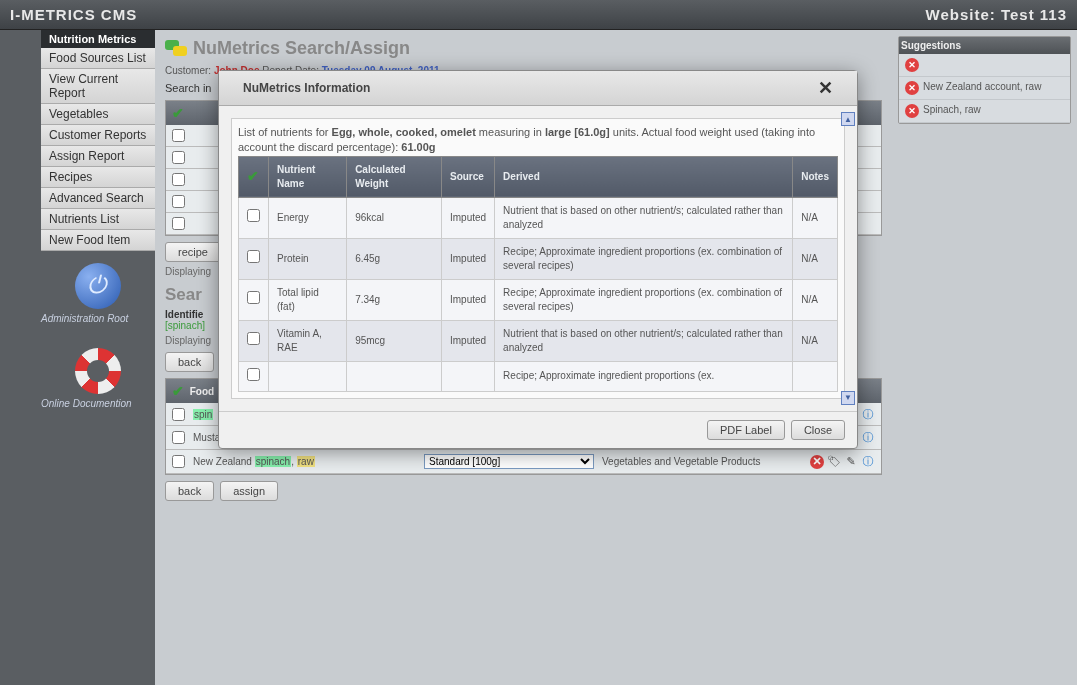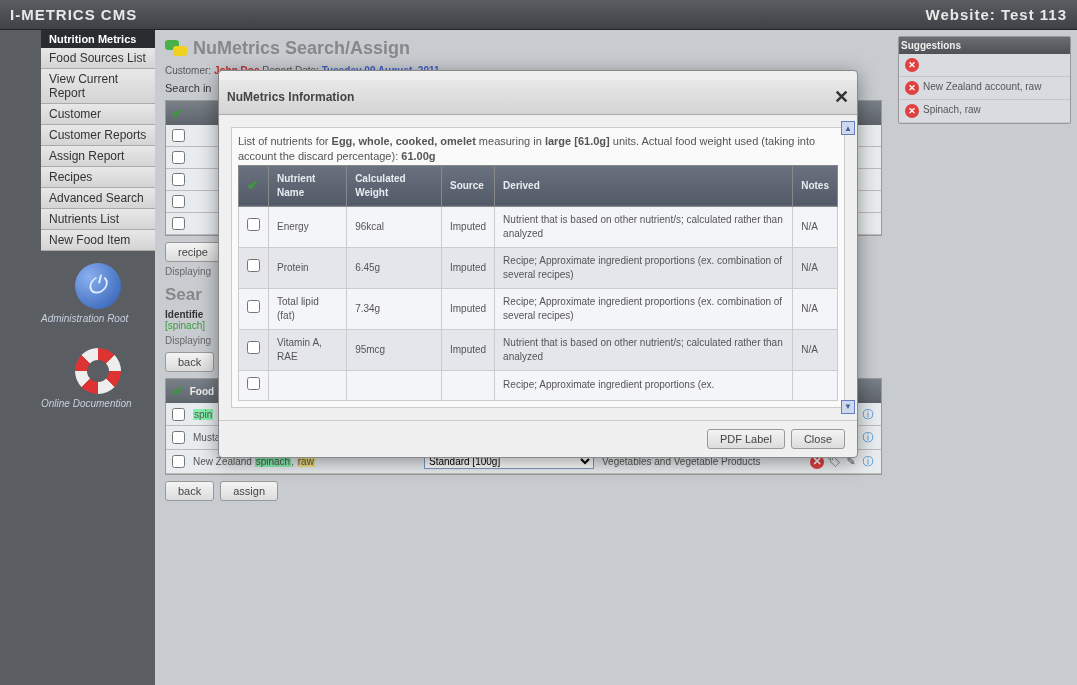--- a/index.html
+++ b/index.html
@@ -39,21 +39,21 @@
 .btn { background: linear-gradient(#f4f4f4,#dcdcdc); border:1px solid #999; border-radius:3px; padding:3px 12px; font-size:11px; color:#444; cursor:pointer; }
 .btn-row { display:flex; gap:6px; margin-top:6px; }
 .x-icon { width:14px; height:14px; border-radius:50%; background:#e04040; color:#fff; display:inline-flex; align-items:center; justify-content:center; font-size:9px; font-weight:bold; flex-shrink:0; }
 .action-icons { display:flex; gap:3px; }
 .action-icons span { width:14px; height:14px; display:inline-flex; align-items:center; justify-content:center; font-size:11px; }
 .section-title { color:#888; font-size:17px; font-weight:bold; margin:8px 0 4px; }
 .ident-line { font-size:10px; margin-bottom:4px; }
 .ident-line .kw { color:#3a9a3a; }
 
 .modal-overlay { position:absolute; top:70px; left:218px; width:640px; background:#f0f0f0; border:1px solid #888; border-radius:4px; box-shadow:0 4px 20px rgba(0,0,0,0.4); }
-.modal-title { background: linear-gradient(#e8e8e8,#d4d4d4); padding:6px 8px; font-size:12px; font-weight:bold; color:#444; border-bottom:1px solid #aaa; display:flex; justify-content:space-between; align-items:center;margin-top:9px; }
+.modal-title { background: linear-gradient(#e8e8e8,#d4d4d4); padding:6px 24px; font-size:12px; font-weight:bold; color:#444; border-bottom:1px solid #aaa; display:flex; justify-content:space-between; align-items:center; }
 .modal-close { font-size:18px; font-weight:bold; color:#333; cursor:pointer; }
 .modal-body { padding:12px; max-height:420px; overflow-y:auto; position:relative; }
 .info-box { background:#fafafa; border:1px solid #ccc; padding:6px; font-size:11px; color:#555; line-height:1.4; }
 .nutrient-table { width:100%; border-collapse:collapse; margin-top:0; font-size:10px; }
 .nutrient-table th { background: linear-gradient(#6a7280,#525a68); color:#e8ecf0; font-weight:bold; padding:6px 8px; text-align:left; border:1px solid #888; }
 .nutrient-table td { padding:6px 8px; border:1px solid #ccc; color:#555; }
 .nutrient-table tr:nth-child(even) td { background:#e4e6ec; }
 .nutrient-table tr:nth-child(odd) td { background:#f4f5f8; }
 .nutrient-table input[type=checkbox] { margin:0; }
 .modal-footer { padding:8px 12px; text-align:right; border-top:1px solid #ccc; display:flex; gap:6px; justify-content:flex-end; }
@@ -66,21 +66,21 @@
   <span>I-METRICS CMS</span>
   <span>Website: Test 113</span>
 </div>
 
 <div class="layout">
   <div class="sidebar-left">
     <div class="nav-title">Nutrition Metrics</div>
     <div id="nav-light">
         <div class="nav-item">Food Sources List</div>
         <div class="nav-item">View Current Report</div>
-        <div class="nav-item">Customer</div>
+        <div class="nav-item">Vegetables</div>
         <div class="nav-item">Customer Reports</div>
         <div class="nav-item">Assign Report</div>
         <div class="nav-item">Recipes</div>
         <div class="nav-item">Advanced Search</div>
         <div class="nav-item">Nutrients List</div>
         <div class="nav-item">New Food Item</div>
       </div>
     <div class="admin-block">
       <div class="power-icon"></div>
       <div>Administration Root</div>

